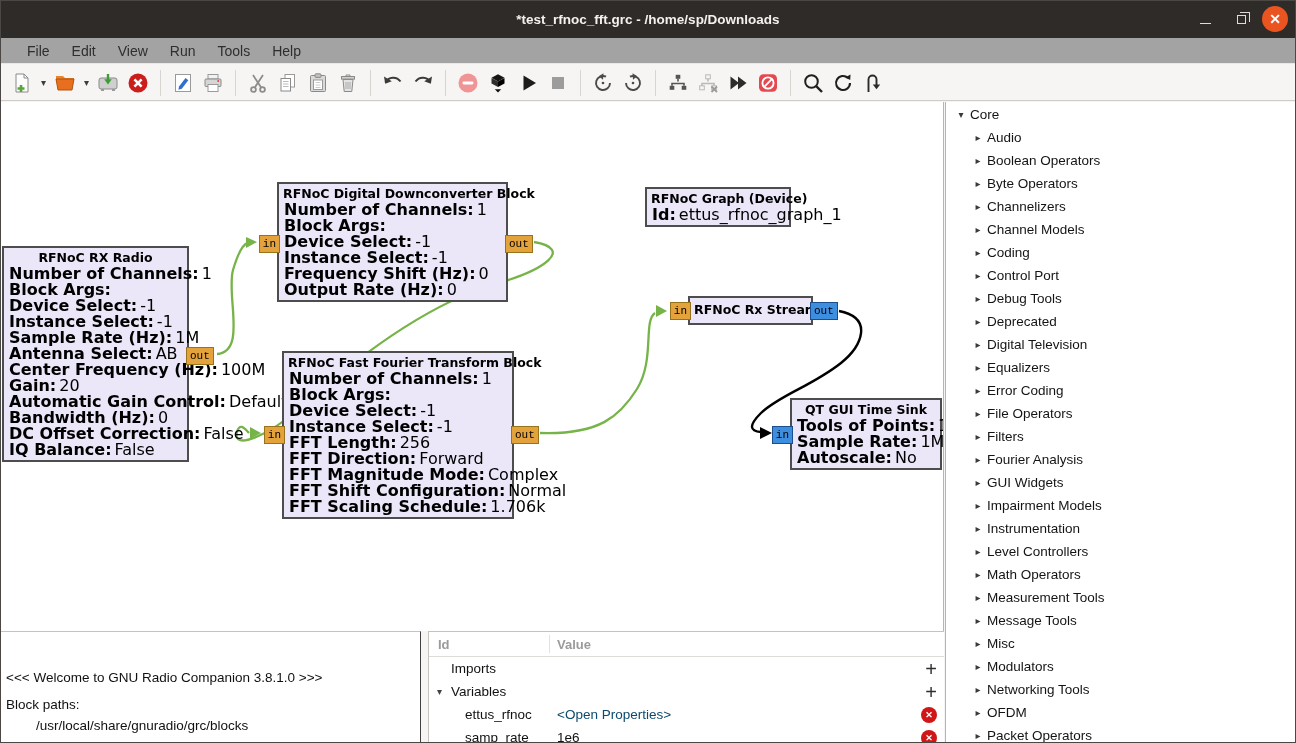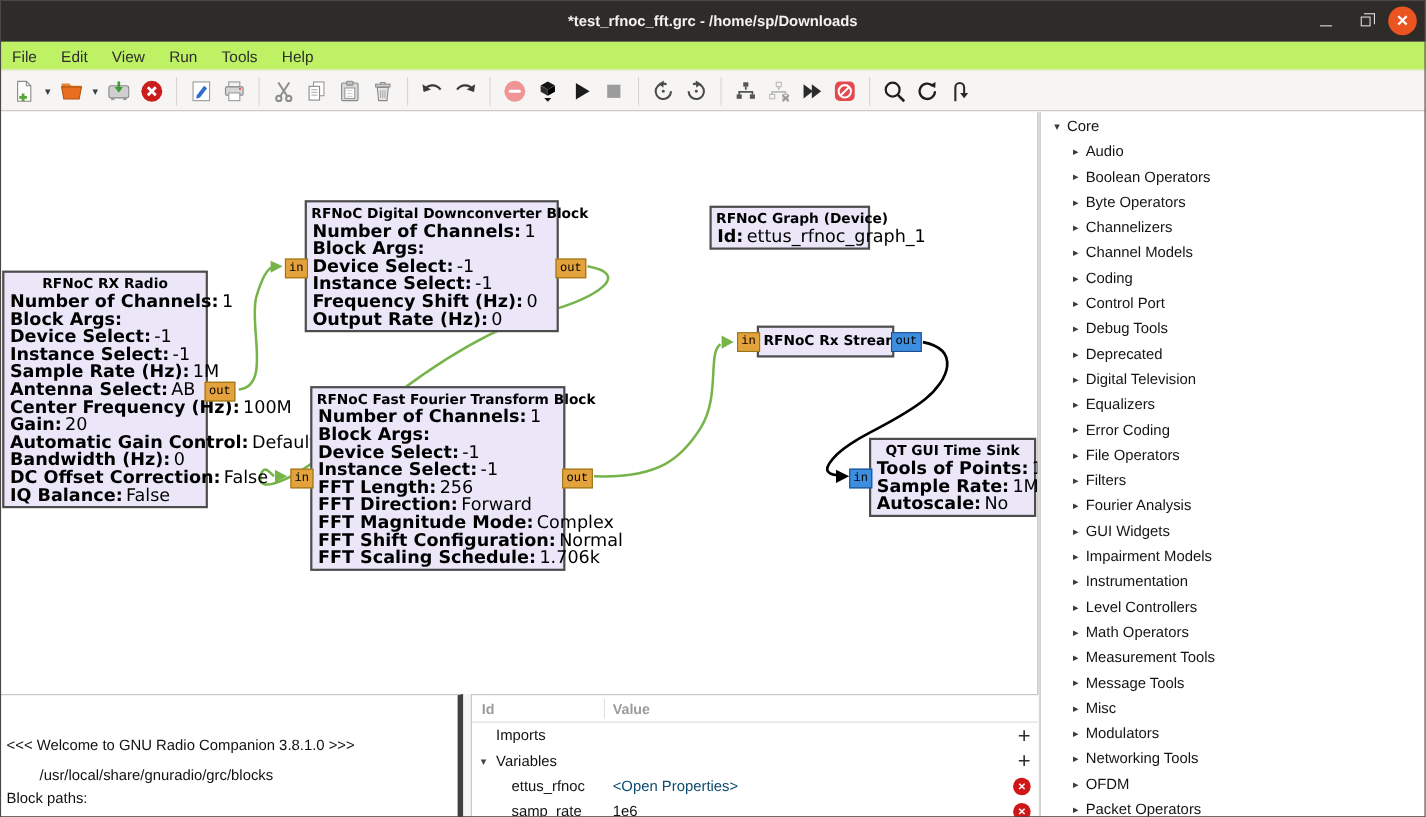--- a/index.html
+++ b/index.html
@@ -23,22 +23,22 @@
   .winbtn.max { left:1228px; }
   .winbtn.cls { left:1262px; background:#e95420; }
   .glyph-min { width:11px; height:0; border-top:1.6px solid #dedbd8; margin-top:8px; }
   .glyph-max { width:9px; height:9px; border:1.4px solid #dedbd8; position:relative; }
   .glyph-max::before { content:""; position:absolute; top:-4px; left:2px; width:9px; height:9px;
     border-top:1.4px solid #dedbd8; border-right:1.4px solid #dedbd8; }
   .glyph-x { color:#fff; font-size:14px; line-height:1; font-weight:bold; }
 
   
   .menubar {
-    position:absolute; top:38px; left:0; right:0; height:26px; background:#bef264;
-    border-bottom:1px solid #e9e7e4; display:flex; align-items:center; padding-left:0;
+    position:absolute; top:38px; left:0; right:0; height:26px; background:#a3a3a3;
+    border-bottom:1px solid #e9e7e4; display:flex; align-items:center; padding-left:16px;
     font-size:14px; color:#2e2e2e;
   }
   .menu-item { padding:2px 11px; }
 
   
   .toolbar {
     position:absolute; top:65px; left:0; right:0; height:36px; background:#f6f5f3;
     border-bottom:1px solid #cfccc8; display:flex; align-items:center; padding-left:7px;
   }
   .tbtn { width:30px; height:30px; display:flex; align-items:center; justify-content:center; flex:0 0 auto; }
@@ -67,21 +67,21 @@
     border:1px solid; color:#000; font-family:Liberation Mono, monospace; white-space:nowrap;
   }
   .port.gold { background:#e3a23b; border-color:#97741c; }
   .port.blue { background:#3e8ee0; border-color:#1b4e8f; }
   .port.left  { right:100%; margin-right:-1px; }
   .port.right { left:100%;  margin-left:-1px; }
 
   
   .console {
     position:absolute; top:631px; left:0; width:421px; height:112px; background:#fff;
-    border-top:1px solid #c6c3bf; border-right:5px solid #404040;
+    border-top:1px solid #c6c3bf; border-right:1px solid #404040;
     padding:5px 4px 0 6px; font-size:13.5px; color:#111; overflow:hidden; white-space:pre-wrap;
   }
   .cline { min-height:6px; line-height:21px; }
 
   
   .vtable {
     position:absolute; top:631px; left:428px; width:516px; height:112px; background:#fff;
     border-top:1px solid #c6c3bf; border-left:1px solid #c6c3bf; overflow:hidden; font-size:13.5px;
   }
   .vhead { display:flex; height:25px; align-items:center; border-bottom:1px solid #dedcd8;
@@ -407,21 +407,21 @@
     <div class="pline"><span class="pname">Tools of Points:</span><span class="pval">1.024k</span></div>
         <div class="pline"><span class="pname">Sample Rate:</span><span class="pval">1M</span></div>
         <div class="pline"><span class="pname">Autoscale:</span><span class="pval">No</span></div>
       </div>
     <span class="port left blue" style="top:26px">in</span>
   </div>
 </div>
 
 <div class="console">
   
-<div class="cline">&lt;&lt;&lt; Welcome to GNU Radio Companion 3.8.1.0 &gt;&gt;&gt;</div><div class="cline"></div><div class="cline">        /usr/local/share/gnuradio/grc/blocks</div><div class="cline">Block paths:</div><div class="cline"></div><div class="cline">Loading: "/home/sp/Downloads/test_rfnoc_image_builder.grc"</div></div>
+<div class="cline">&lt;&lt;&lt; Welcome to GNU Radio Companion 3.8.1.0 &gt;&gt;&gt;</div><div class="cline"></div><div class="cline">Block paths:</div><div class="cline">        /usr/local/share/gnuradio/grc/blocks</div><div class="cline"></div><div class="cline">Loading: "/home/sp/Downloads/test_rfnoc_image_builder.grc"</div></div>
 
 <div class="vtable">
   <div class="vhead">
     <span class="hid">Id</span>
     <span class="colsep"></span>
     <span class="hval">Value</span>
   </div>
   <div>
 
       <div class="vrow group">

